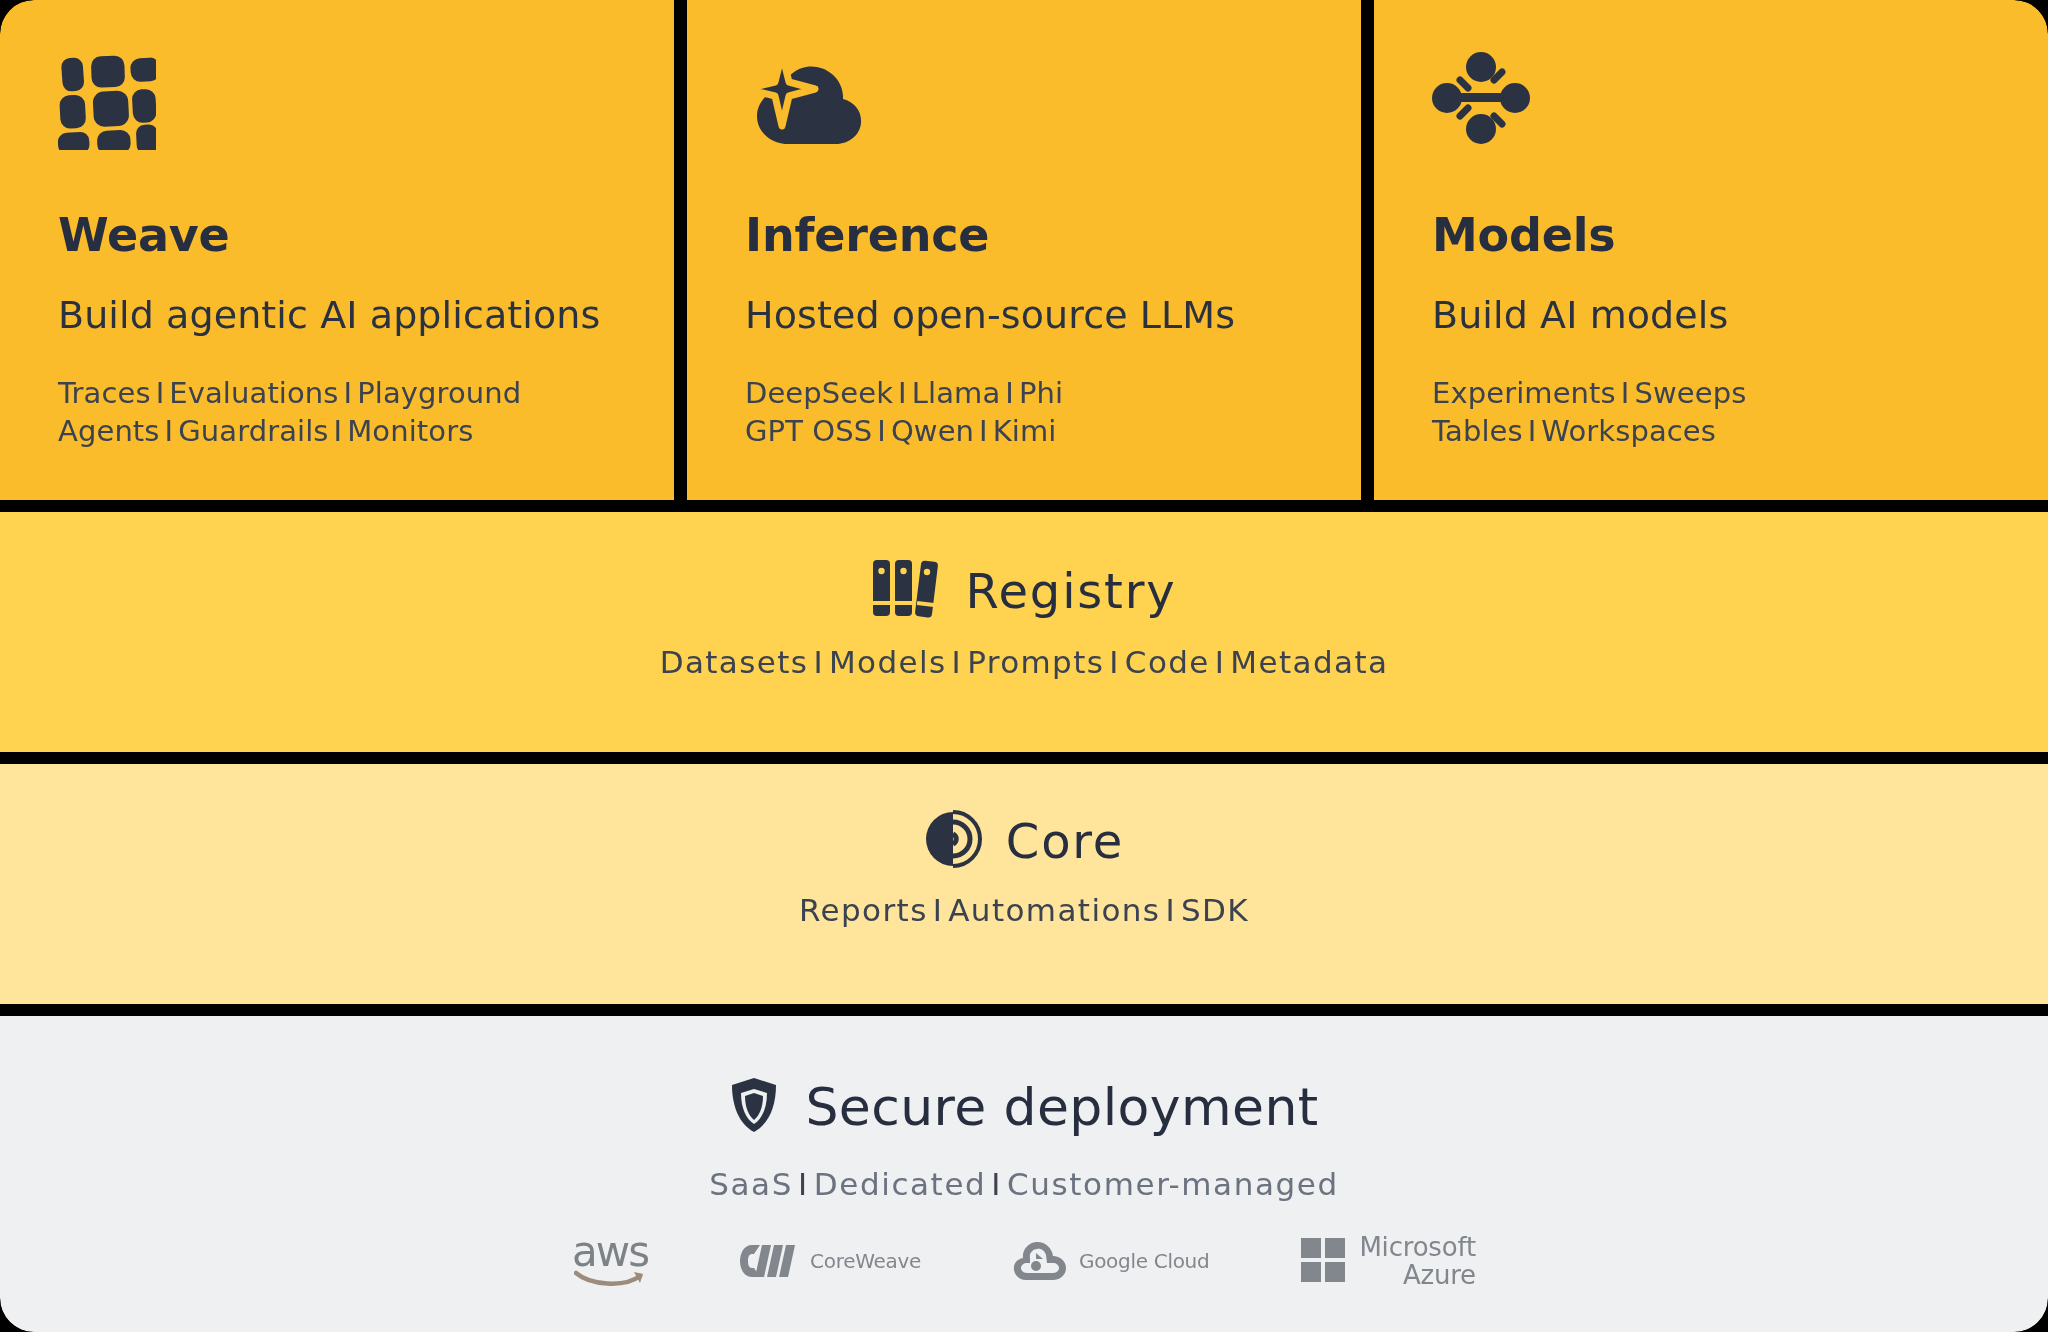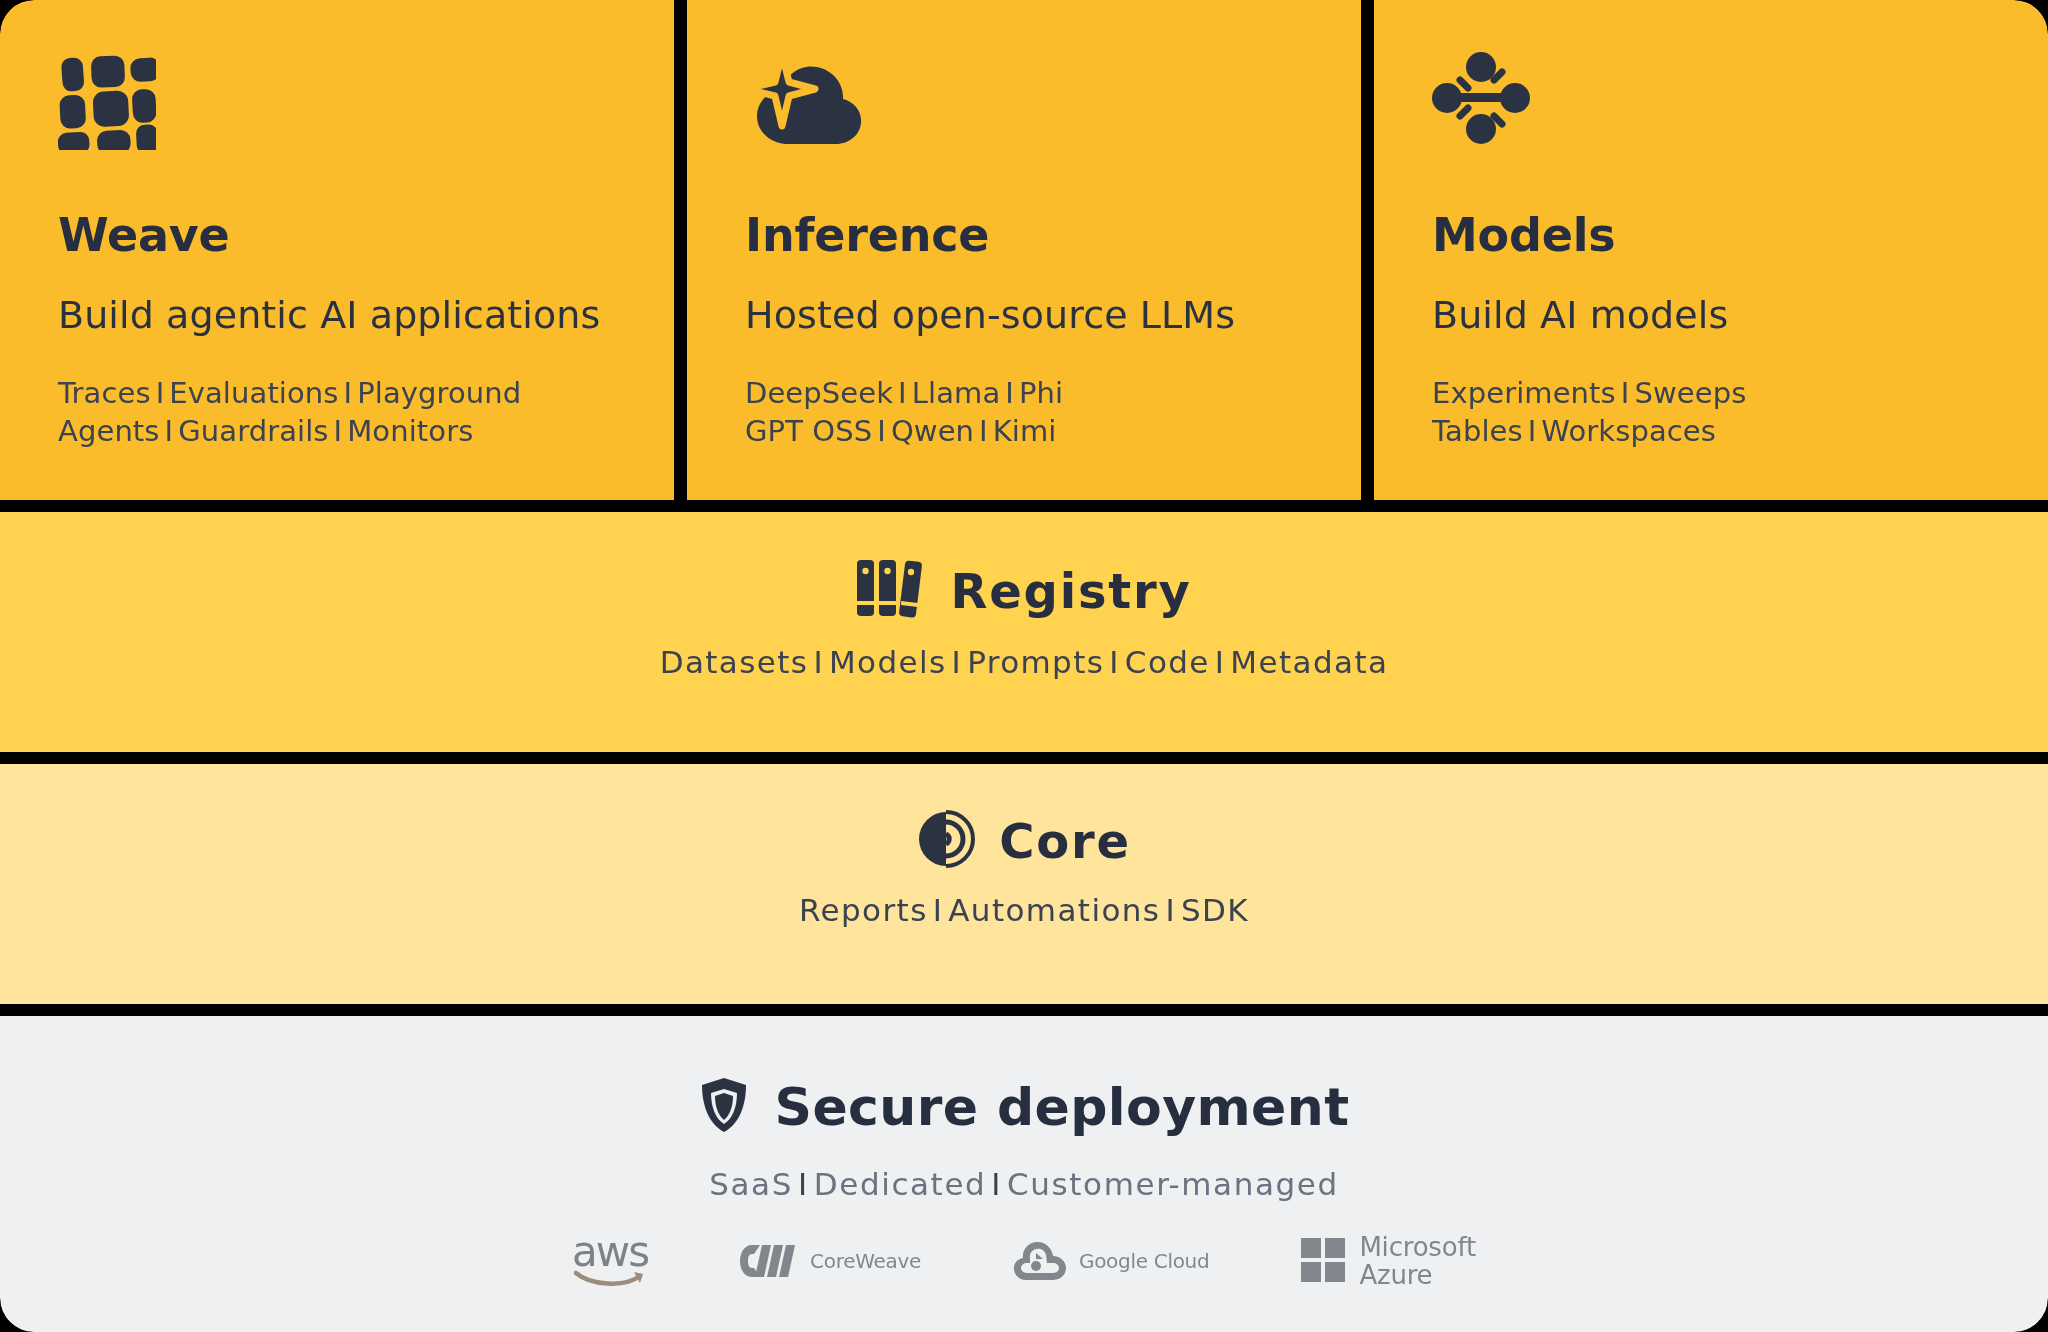--- a/index.html
+++ b/index.html
@@ -113,21 +113,21 @@
     align-items: center;
     justify-content: center;
     gap: 24px;
   }
   .band-registry .band-head { margin-top: 46px; }
   .band-core .band-head     { margin-top: 46px; }
   .band-secure .band-head   { margin-top: 60px; gap: 26px; }
 
   .band-title {
     font-size: 48px;
-    font-weight: 700;
+    font-weight: 400;
     color: #262E3F;
     letter-spacing: 1.8px;
   }
   .band-secure .band-title {
     font-size: 52px;
     letter-spacing: 0.4px;
   }
 
   .band-sub {
     font-size: 31px;
@@ -174,20 +174,21 @@
     line-height: 0.85;
     font-weight: 400;
   }
   .ms-txt {
     display: flex;
     flex-direction: column;
     color: #82878E;
     font-size: 26px;
     line-height: 1.08;
     letter-spacing: -0.2px;
+    align-items: flex-end;
   }
 </style>
 </head>
 <body>
 
 <div class="stack">
 
   <div class="cards-row">
 
     <div class="card">

